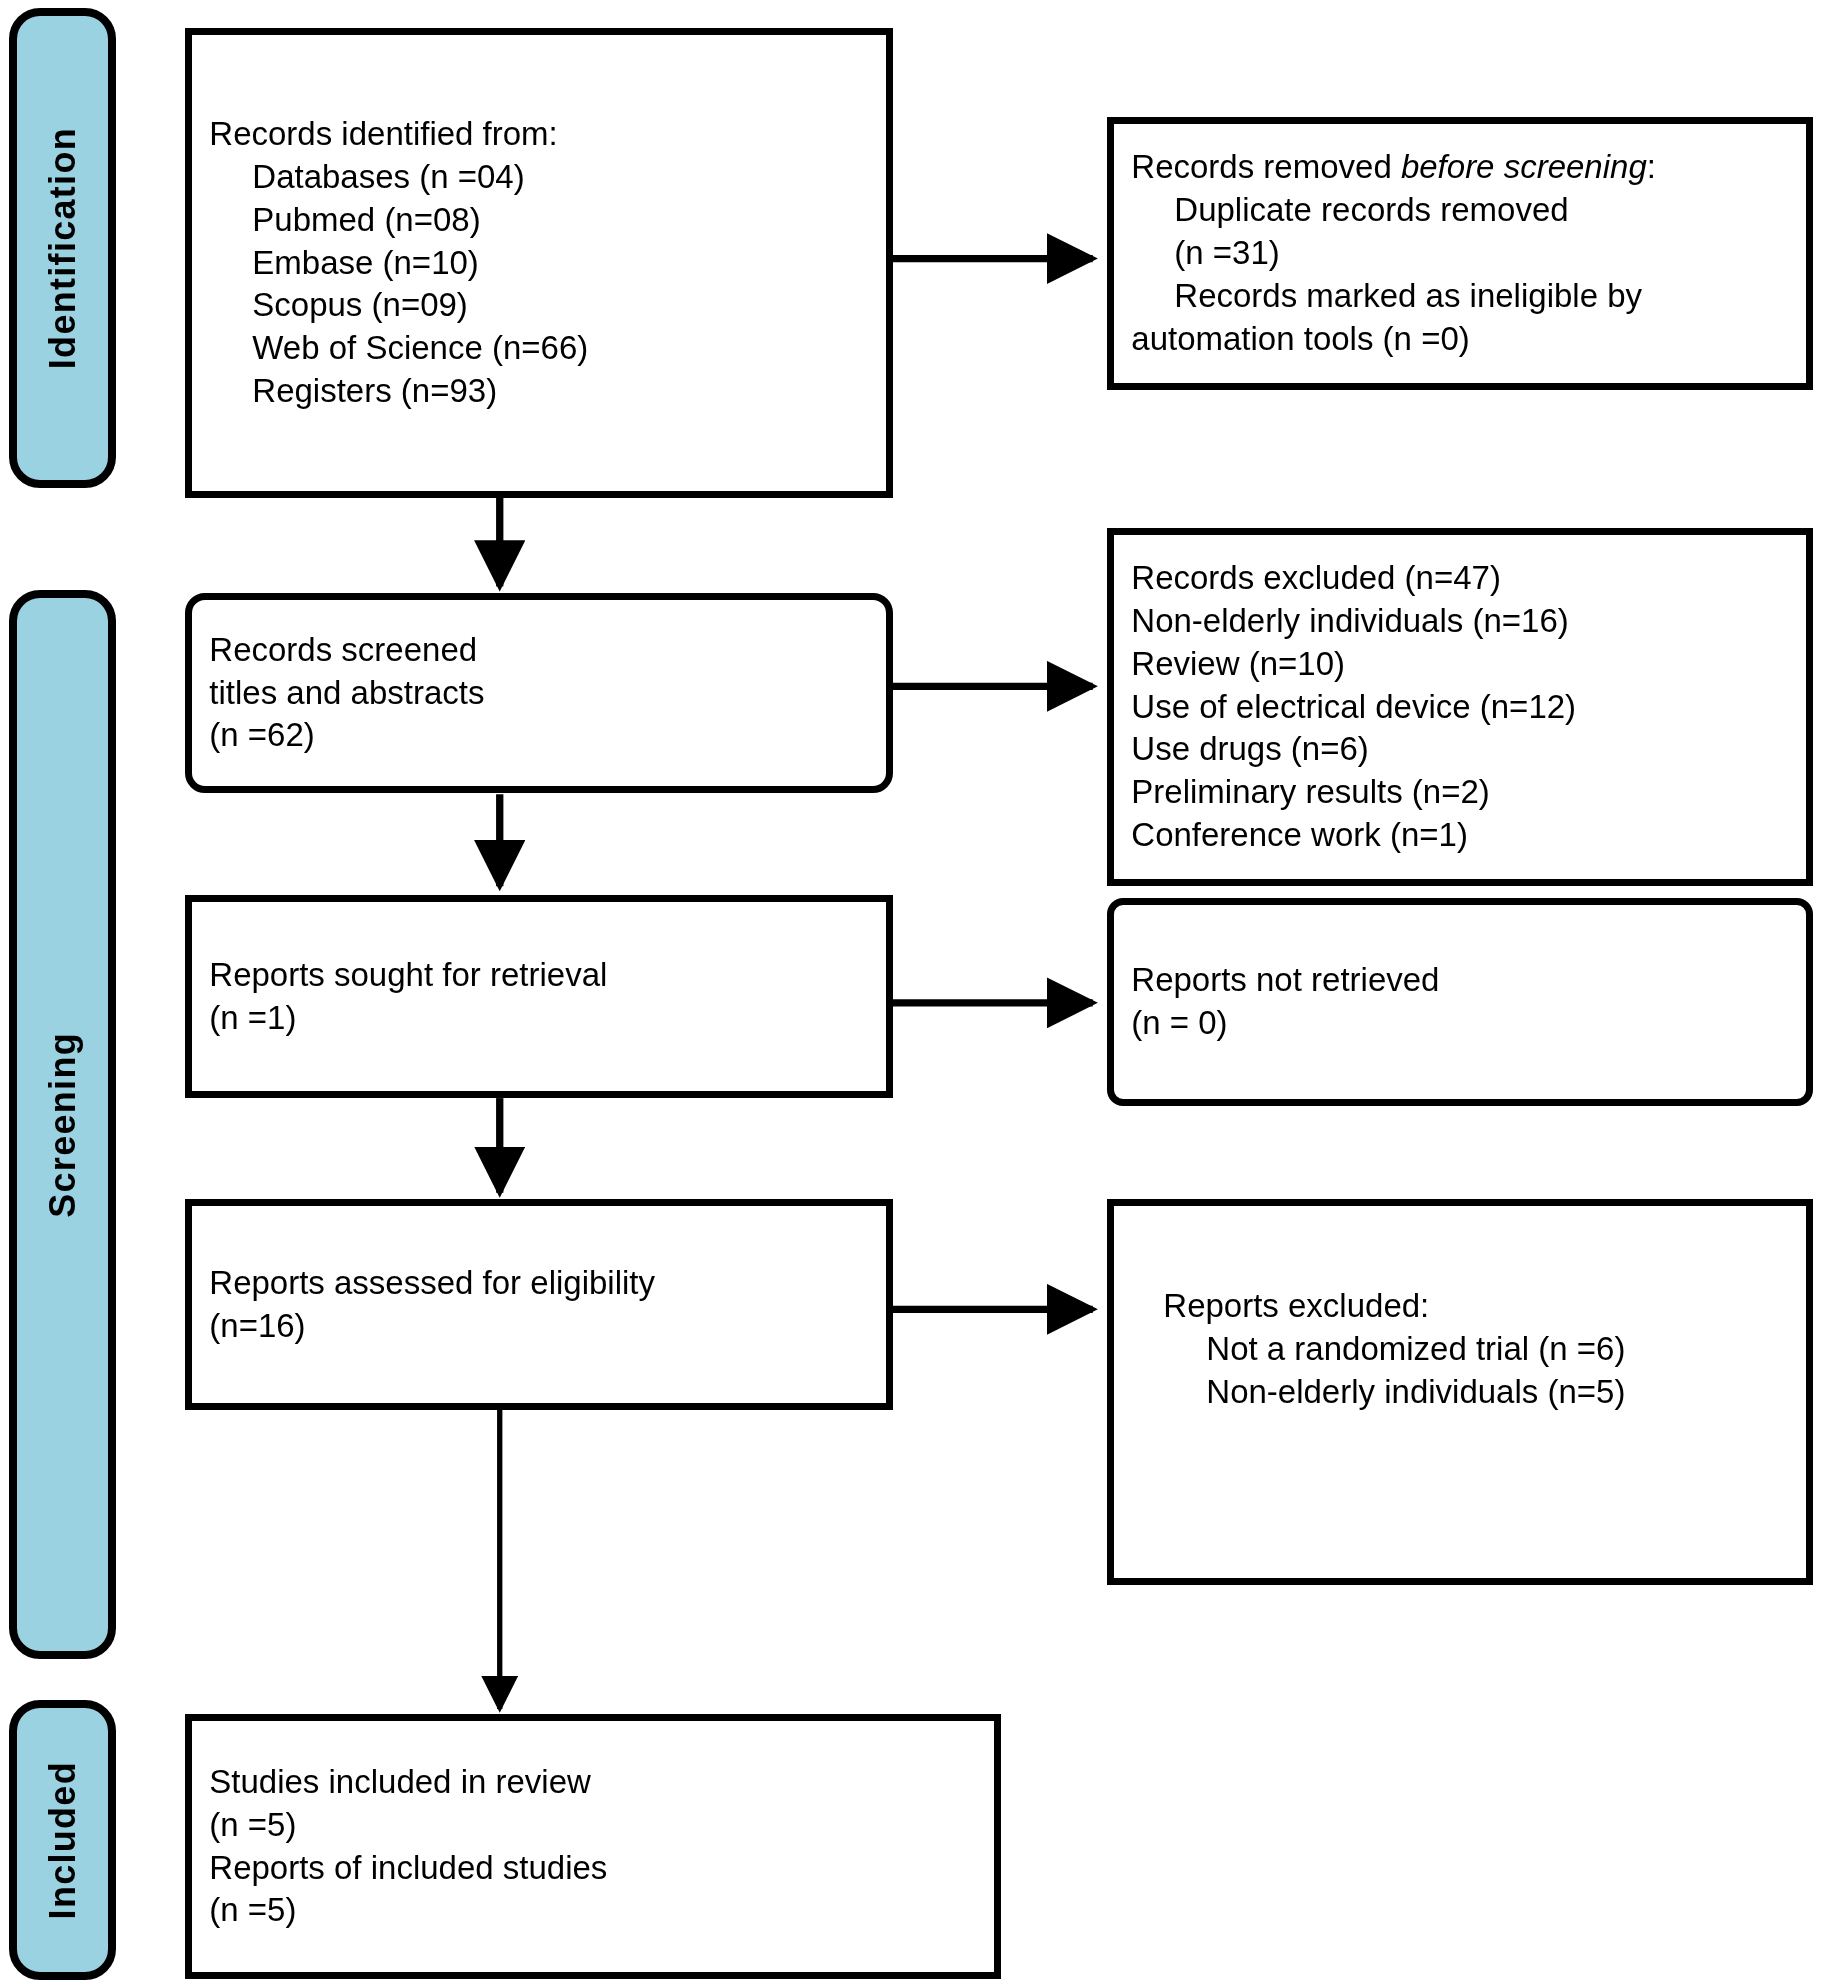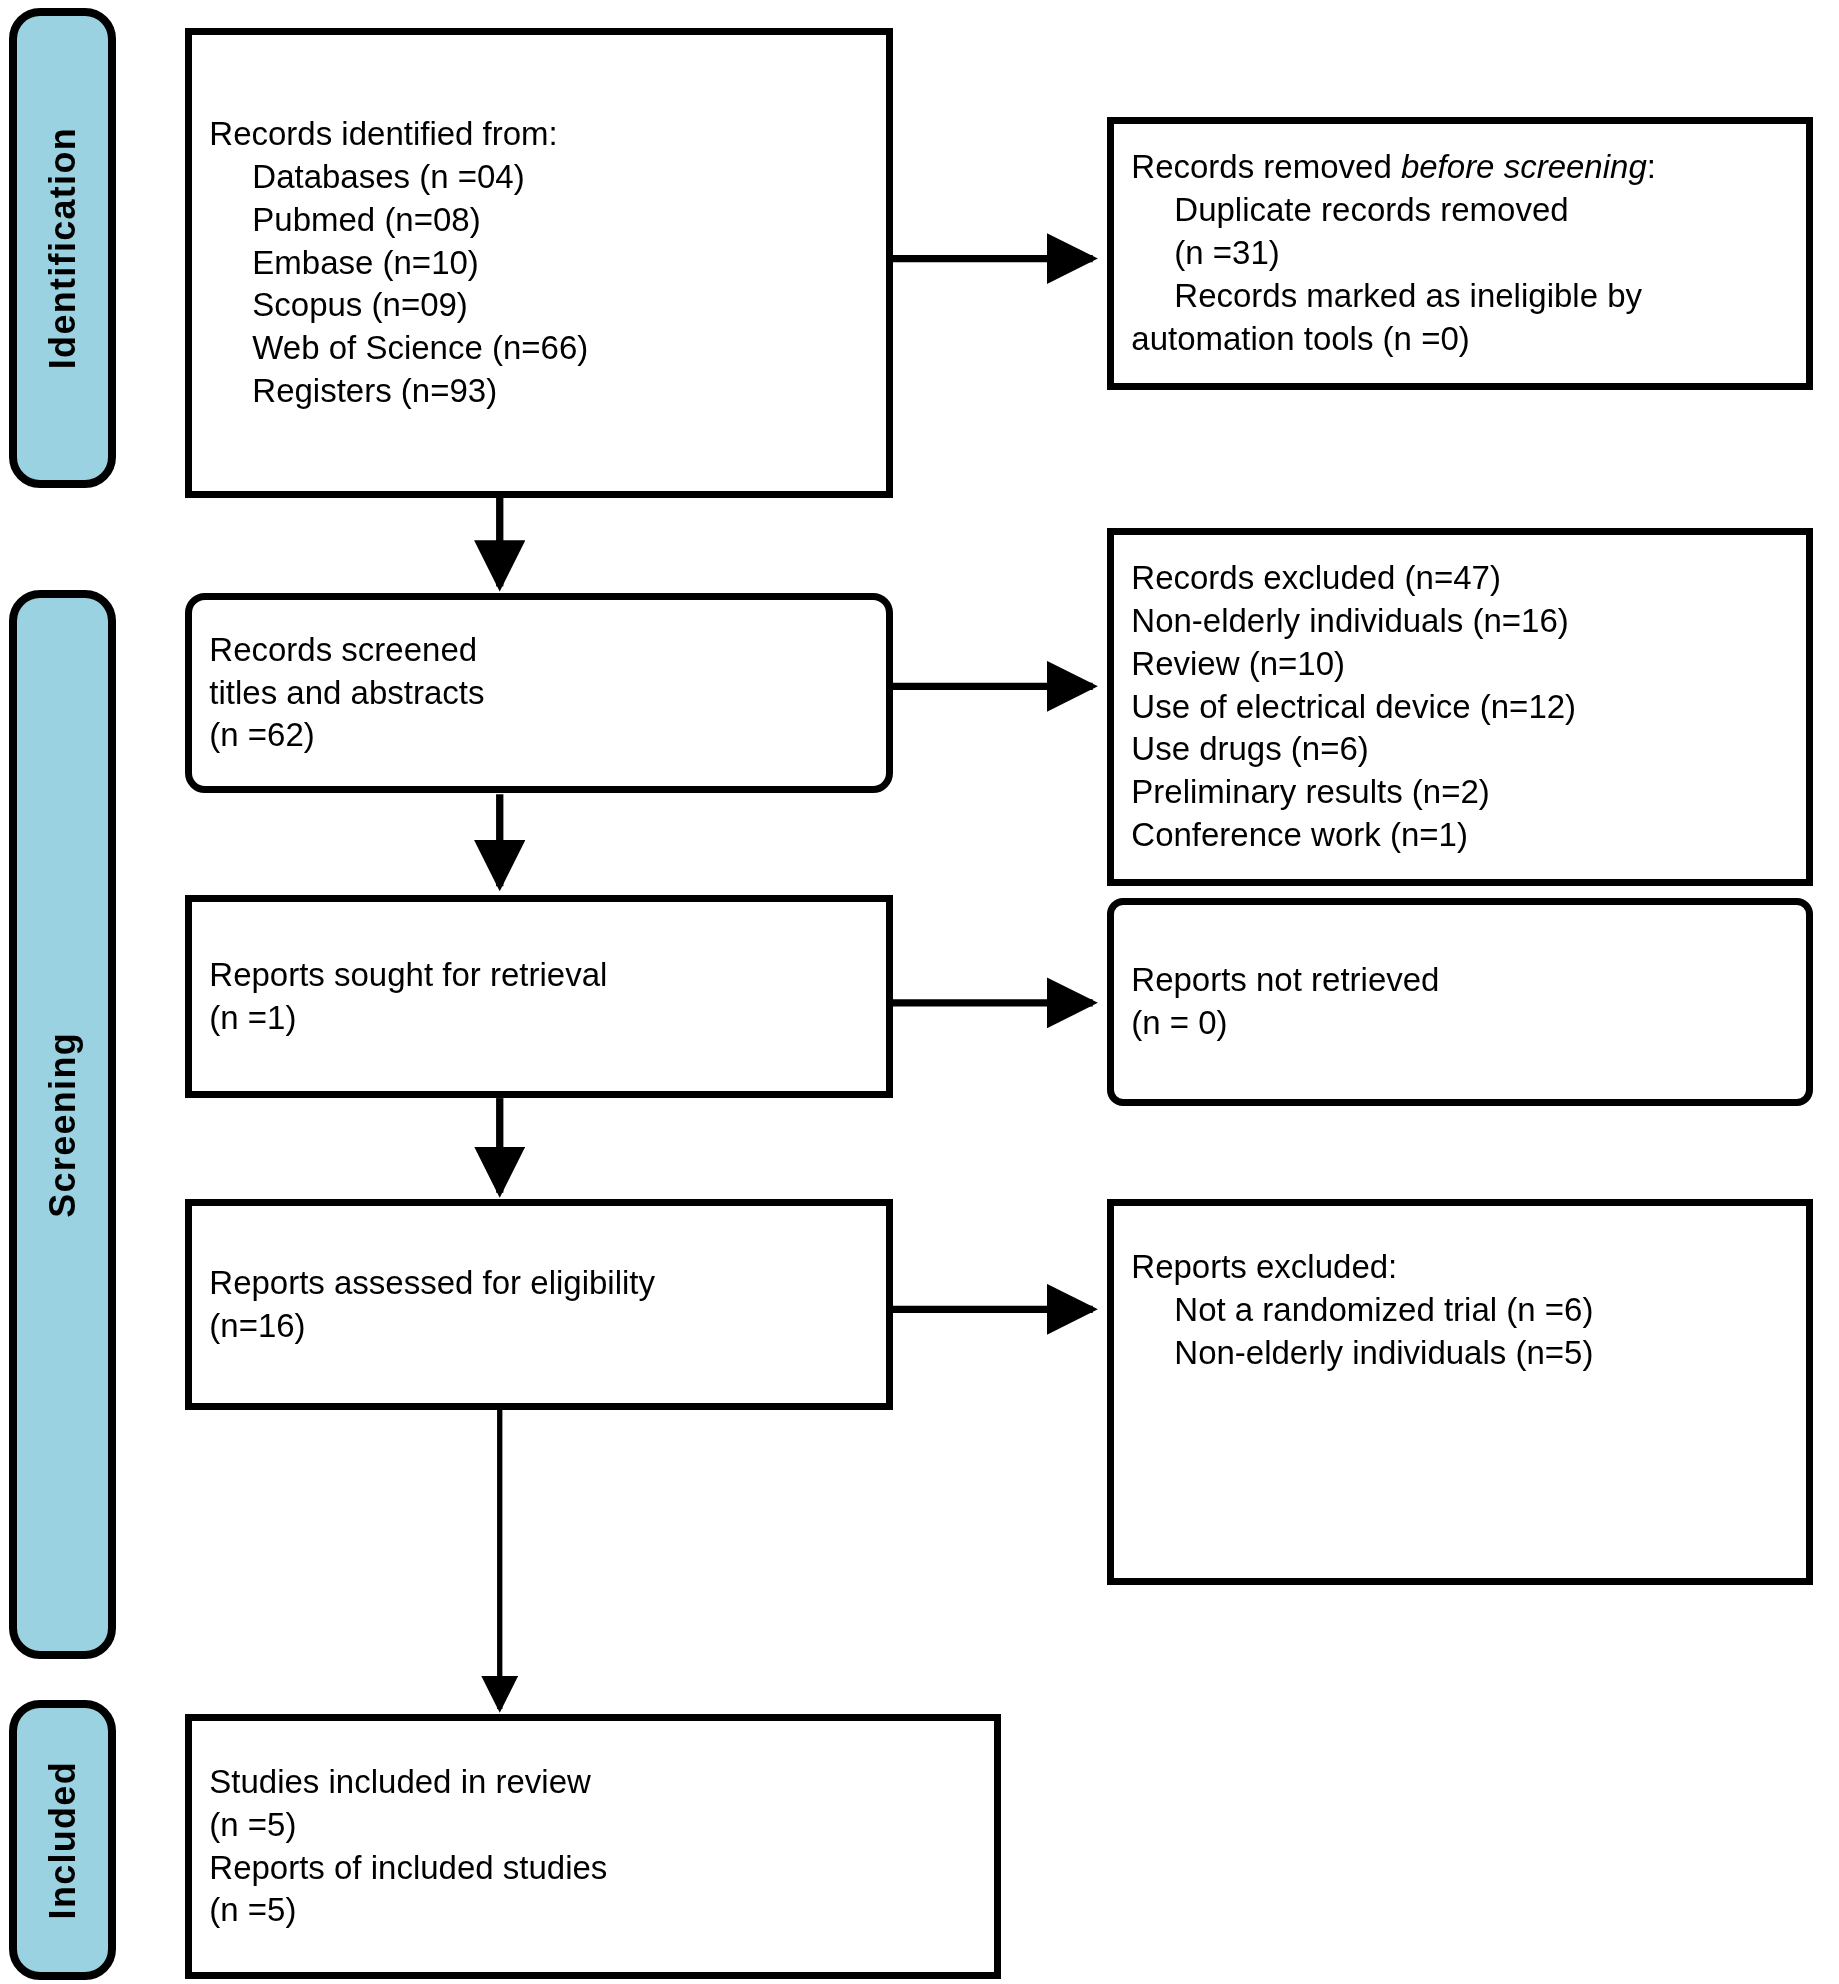--- a/index.html
+++ b/index.html
@@ -192,21 +192,21 @@
   </div>
 
   <div class="flow-box" style="left:185px; top:1199px; width:708px; height:211px;">
     <div class="box-body">
       <div class="line">Reports assessed for eligibility</div>
       <div class="line">(n=16)</div>
     </div>
   </div>
 
   <div class="flow-box" style="left:1107px; top:1199px; width:706px; height:386px; justify-content:flex-start;">
-    <div class="box-body" style="padding-top:40px;">
+    <div class="box-body" style="padding-top:79px;margin-left:32px;">
       <div class="line">Reports excluded:</div>
       <div class="line indent">Not a randomized trial (n =6)</div>
       <div class="line indent">Non-elderly individuals (n=5)</div>
     </div>
   </div>
 
   <div class="flow-box" style="left:185px; top:1714px; width:816px; height:265px;">
     <div class="box-body">
       <div class="line">Studies included in review</div>
       <div class="line">(n =5)</div>

